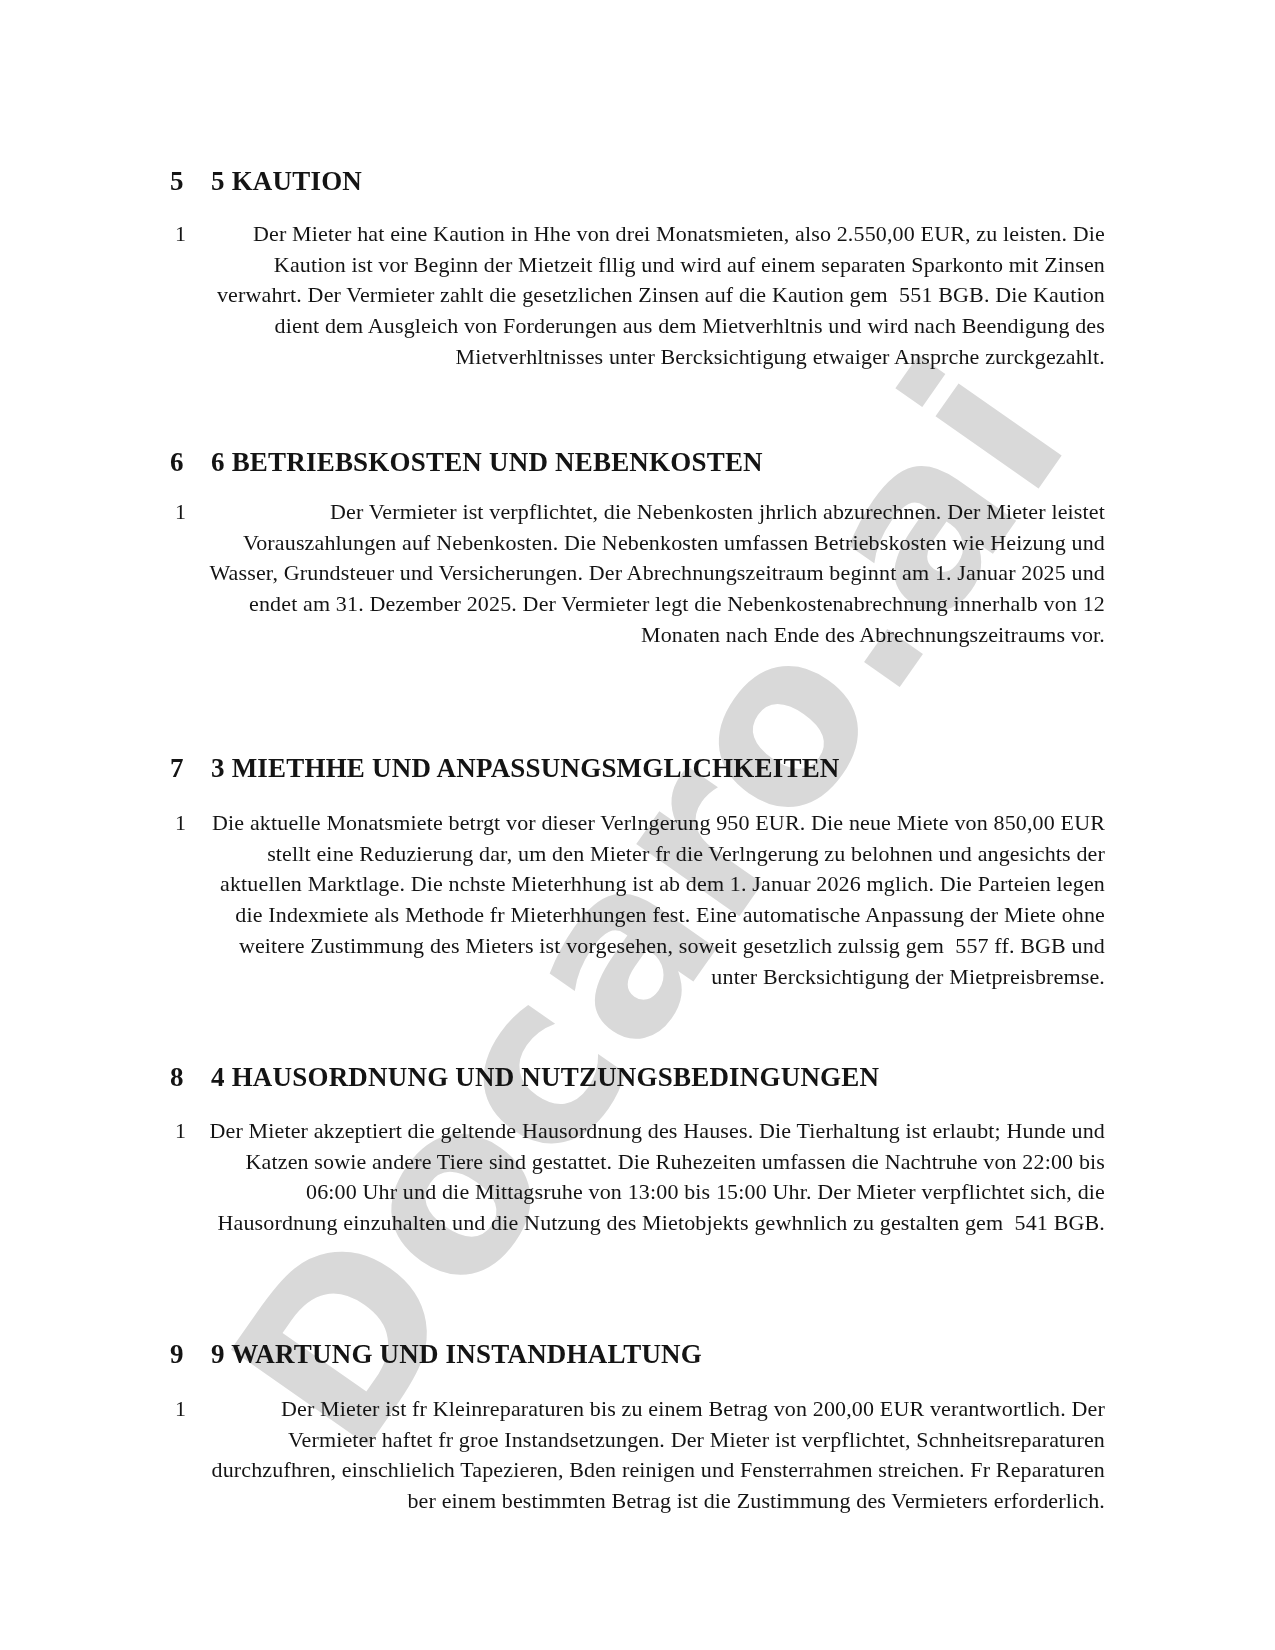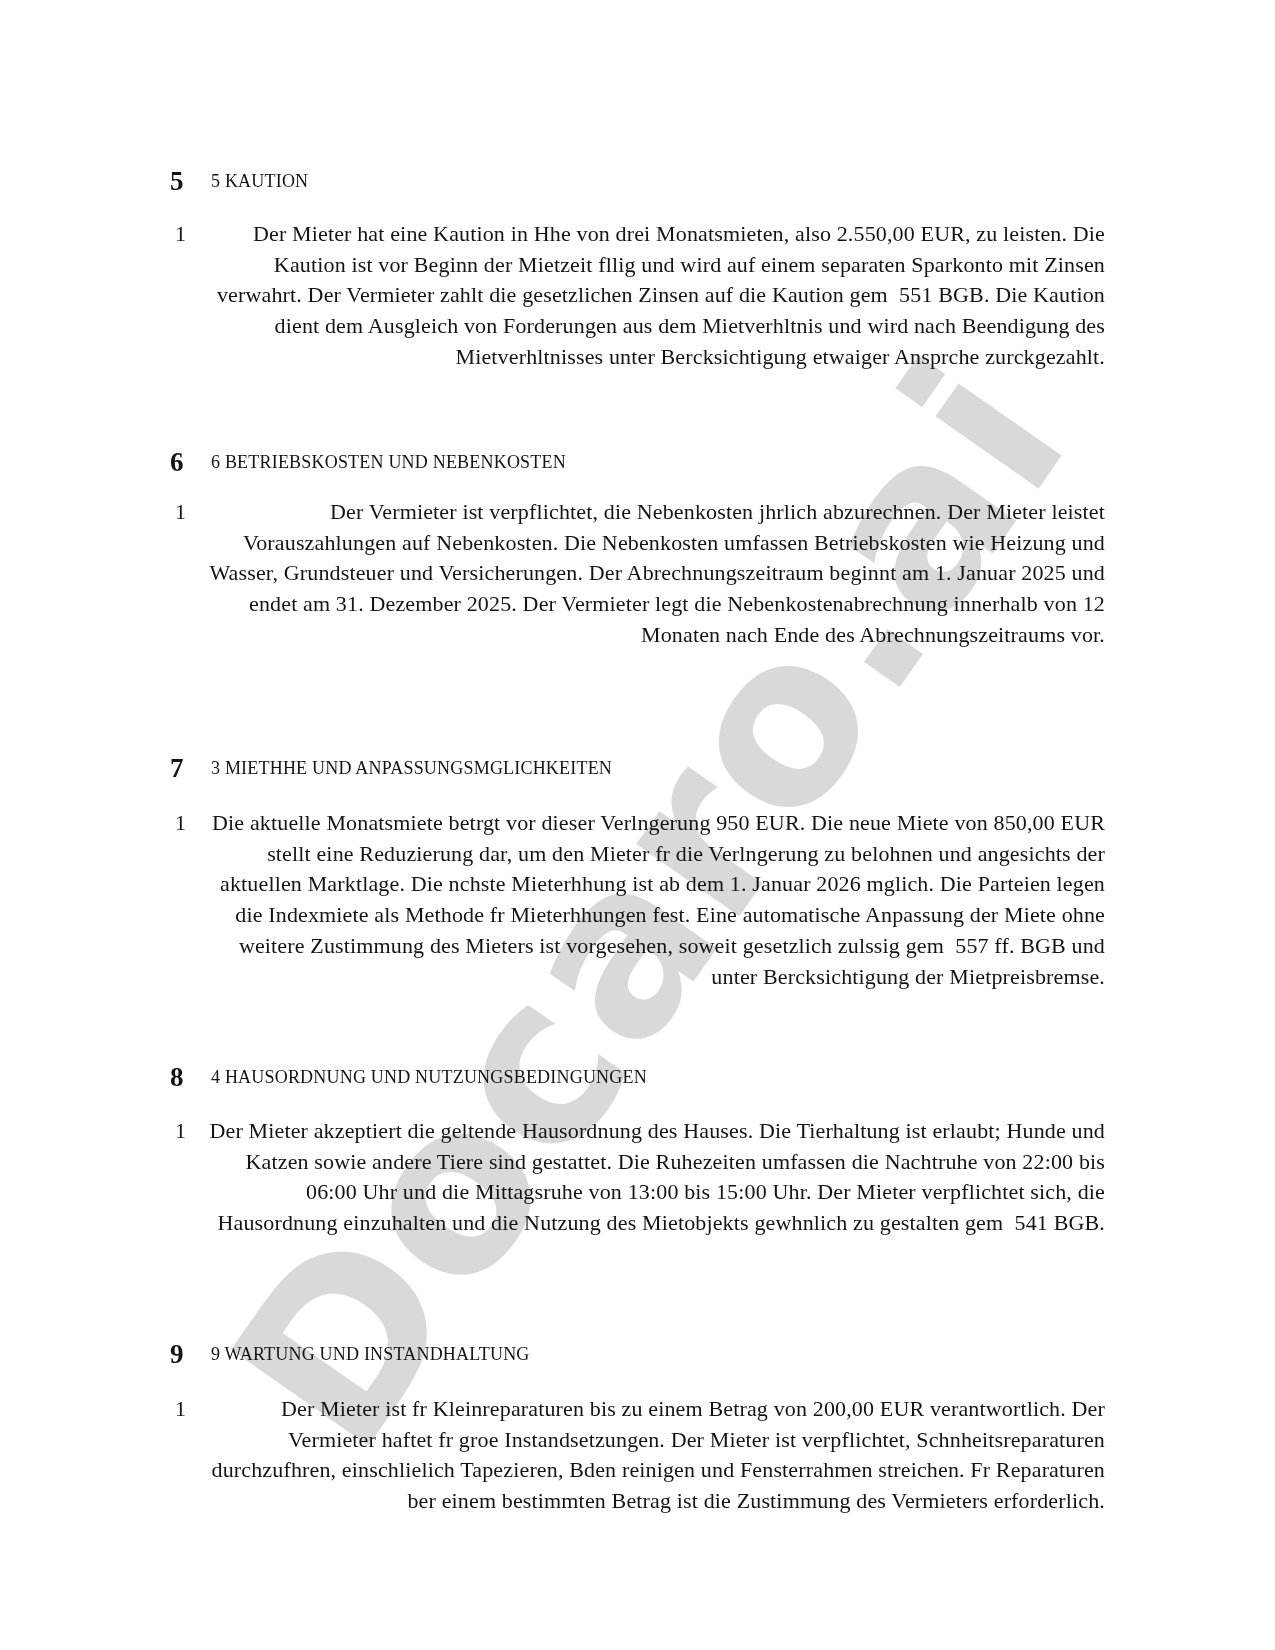--- a/index.html
+++ b/index.html
@@ -37,22 +37,22 @@
     position: absolute;
     left: 170px;
     font-weight: bold;
     font-size: 27px;
     line-height: 31px;
     white-space: pre;
   }
   .sec-title {
     position: absolute;
     left: 211px;
-    font-weight: normal;
-    font-size: 18px;
+    font-weight: bold;
+    font-size: 27px;
     line-height: 31px;
     letter-spacing: 0.2px;
     white-space: pre;
   }
   .item-num {
     position: absolute;
     left: 175px;
     font-size: 22px;
     line-height: 30.7px;
     white-space: pre;

